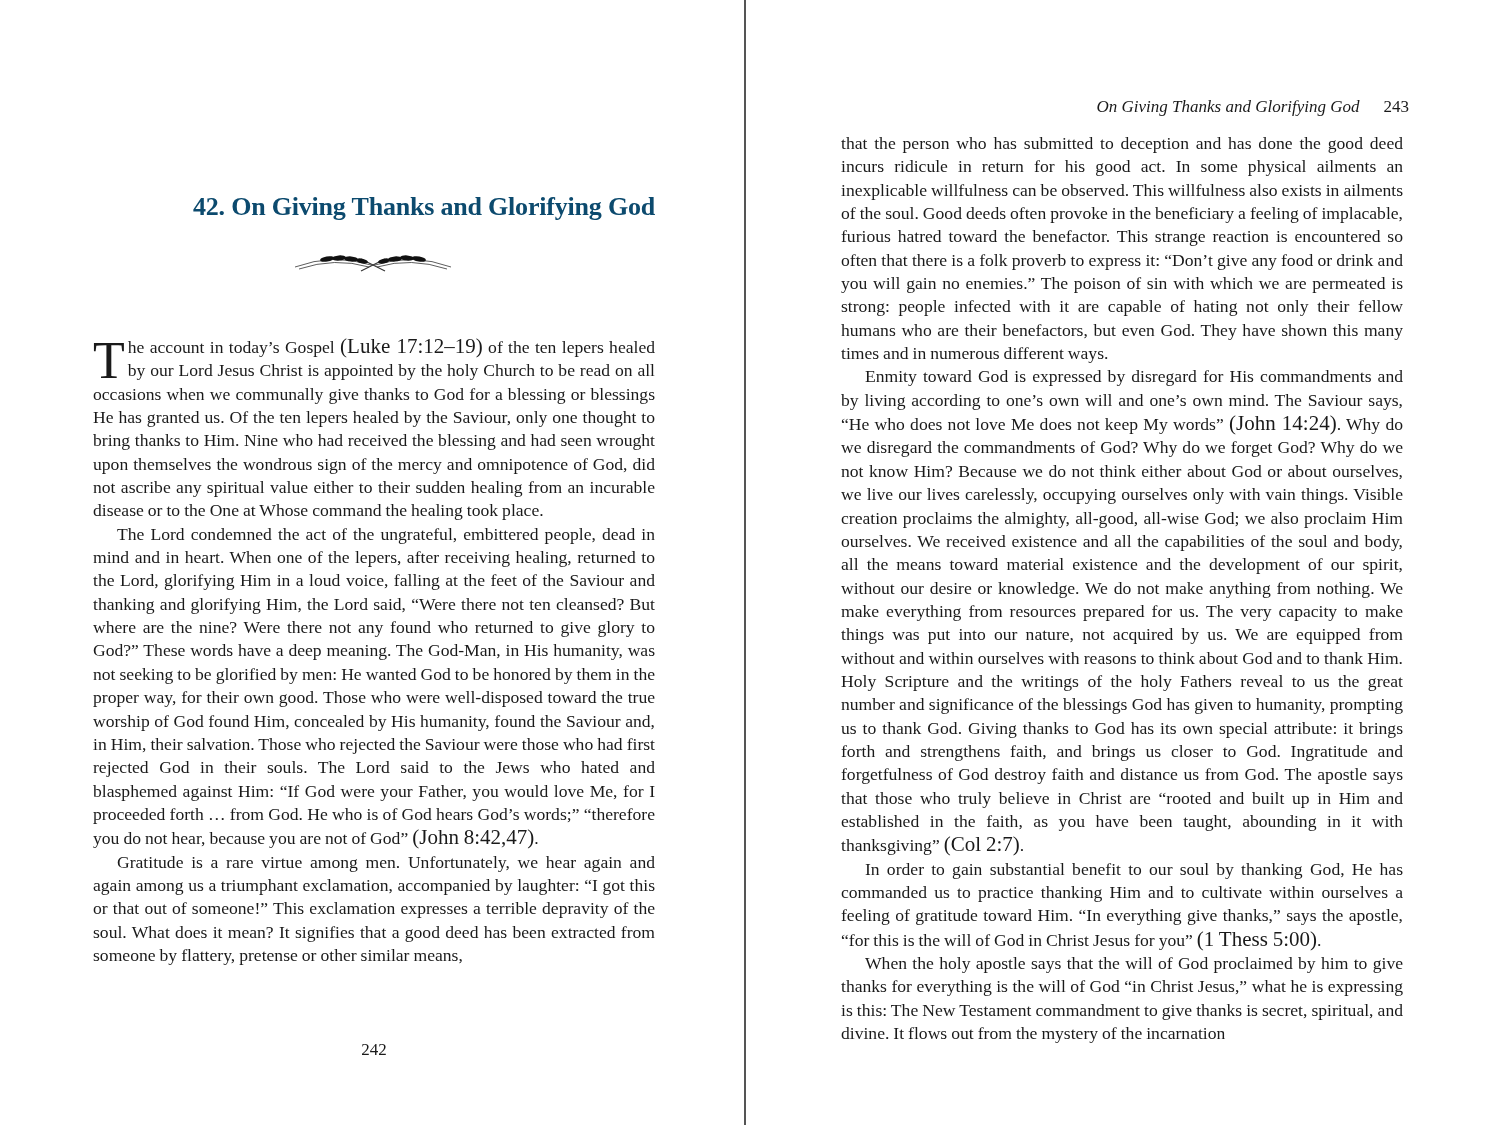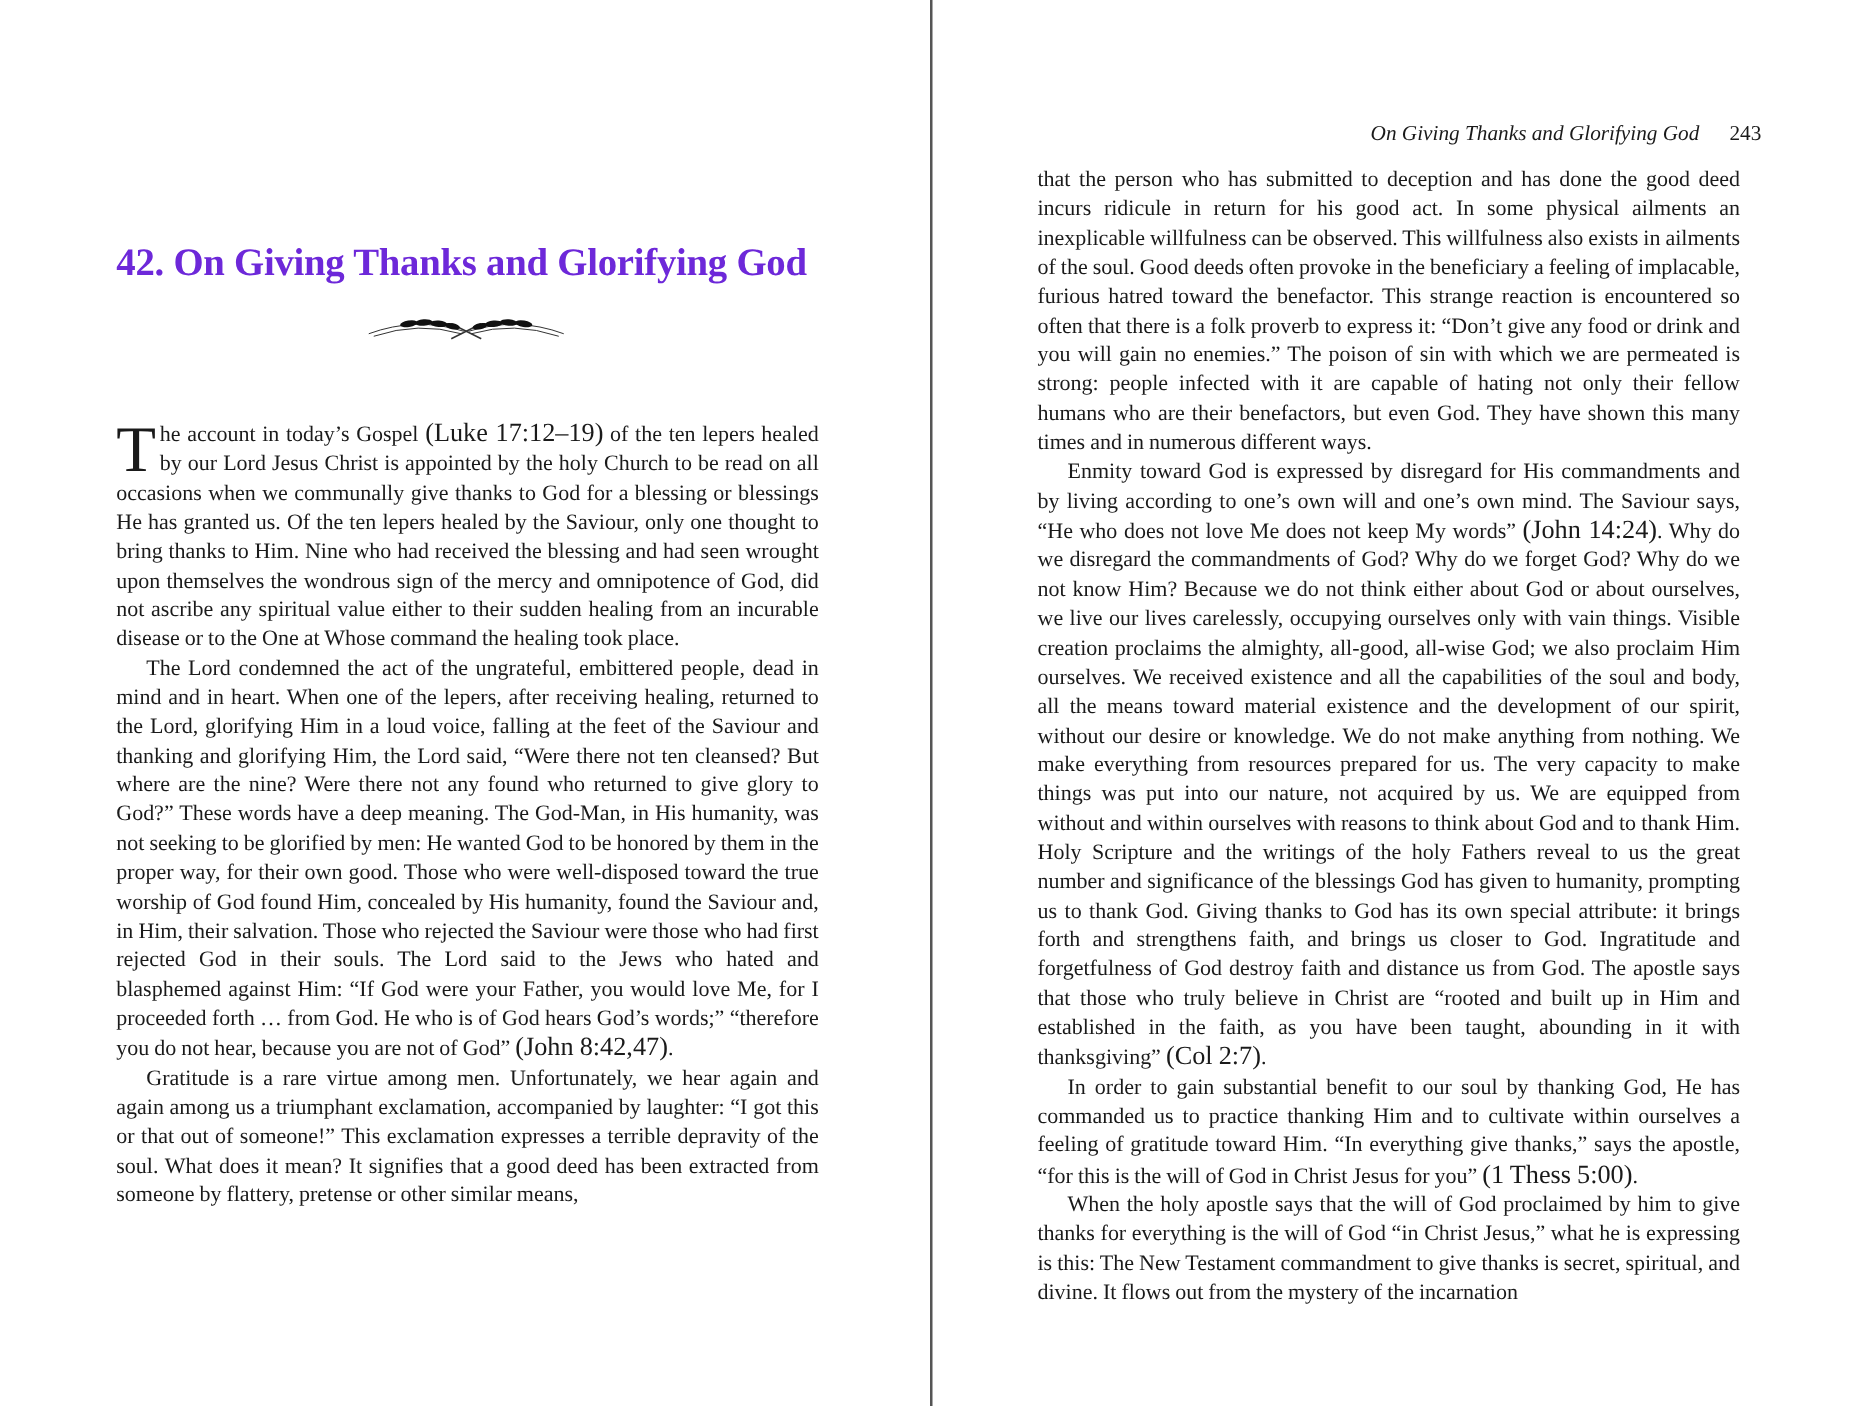--- a/index.html
+++ b/index.html
@@ -6,24 +6,24 @@
   body {
     width:1500px; height:1125px; background:#ffffff; position:relative; overflow:hidden;
     font-family:"Liberation Serif","DejaVu Serif",serif; color:#1a1a1a;
   }
   .spine { position:absolute; left:744px; top:0; width:2px; height:1125px; background:#555; }
   .page { position:absolute; top:0; height:978px; }
   .page-left { left:0; width:744px; }
   .page-right { left:746px; width:754px; }
   .col { position:absolute; width:562px; }
   .page-left .col { left:93px; }
-  .page-right .col { left:84px; }
+  .page-right .col { left:95px; }
   .chapter-title {
-    position:absolute; left:93px; width:562px; top:192px; text-align:left;
-    font-size:31px; font-weight:bold; letter-spacing:-0.2px; color:#6d28d9;
+    position:absolute; left:93px; width:562px; top:192px; text-align:right;
+    font-size:26px; font-weight:bold; letter-spacing:-0.2px; color:#0c4a6e;
   }
   .ornament { position:absolute; left:293px; top:247px; width:160px; height:26px; }
   .subtitle {
     position:absolute; left:93px; width:562px; top:284px; text-align:center;
     font-style:italic; font-size:21.5px; color:#1a1a1a;
   }
   .body { top:335px; }
   p {
     margin:0; font-size:17.6px; line-height:23.35px; text-align:justify;
     hyphens:manual; word-spacing:-0.4px;
@@ -69,20 +69,21 @@
     </g>
   </svg>
 
 
   <div class="col body">
     <p><span class="dropcap">T</span><span>he account in today’s Gospel </span><span class="ref">(Luke 17:12–19)</span><span> of the ten lepers healed by our Lord Jesus Christ is appointed by the holy Church to be read on all occasions when we communally give thanks to God for a blessing or blessings He has granted us. Of the ten lepers healed by the Saviour, only one thought to bring thanks to Him. Nine who had received the blessing and had seen wrought upon themselves the wondrous sign of the mercy and omnipotence of God, did not ascribe any spiritual value either to their sudden healing from an incurable disease or to the One at Whose com­mand the healing took place.</span></p>
     <p class="indent"><span>The Lord condemned the act of the ungrateful, embittered people, dead in mind and in heart. When one of the lepers, after receiving healing, returned to the Lord, glorifying Him in a loud voice, falling at the feet of the Saviour and thanking and glorifying Him, the Lord said, “Were there not ten cleansed? But where are the nine? Were there not any found who returned to give glory to God?” These words have a deep meaning. The God-Man, in His humanity, was not seeking to be glorified by men: He wanted God to be honored by them in the proper way, for their own good. Those who were well-disposed toward the true worship of God found Him, concealed by His humanity, found the Saviour and, in Him, their salvation. Those who rejected the Saviour were those who had first rejected God in their souls. The Lord said to the Jews who hated and blasphemed against Him: “If God were your Father, you would love Me, for I proceeded forth … from God. He who is of God hears God’s words;” “therefore you do not hear, because you are not of God” </span><span class="ref">(John 8:42,47)</span><span>.</span></p>
     <p class="indent"><span>Gratitude is a rare virtue among men. Unfortunately, we hear again and again among us a triumphant exclamation, accompanied by laughter: “I got this or that out of someone!” This exclamation expresses a terrible depravity of the soul. What does it mean? It signifies that a good deed has been extracted from someone by flattery, pretense or other similar means,</span></p>
   </div>
 
+  <div class="folio-bottom">242</div>
 </div>
 
 <div class="spine"></div>
 
 <div class="page page-right">
   <div class="running-head">
     <span class="rh-title">On Giving Thanks and Glorifying God</span><span class="rh-num">243</span>
   </div>
 
   <div class="col body">

